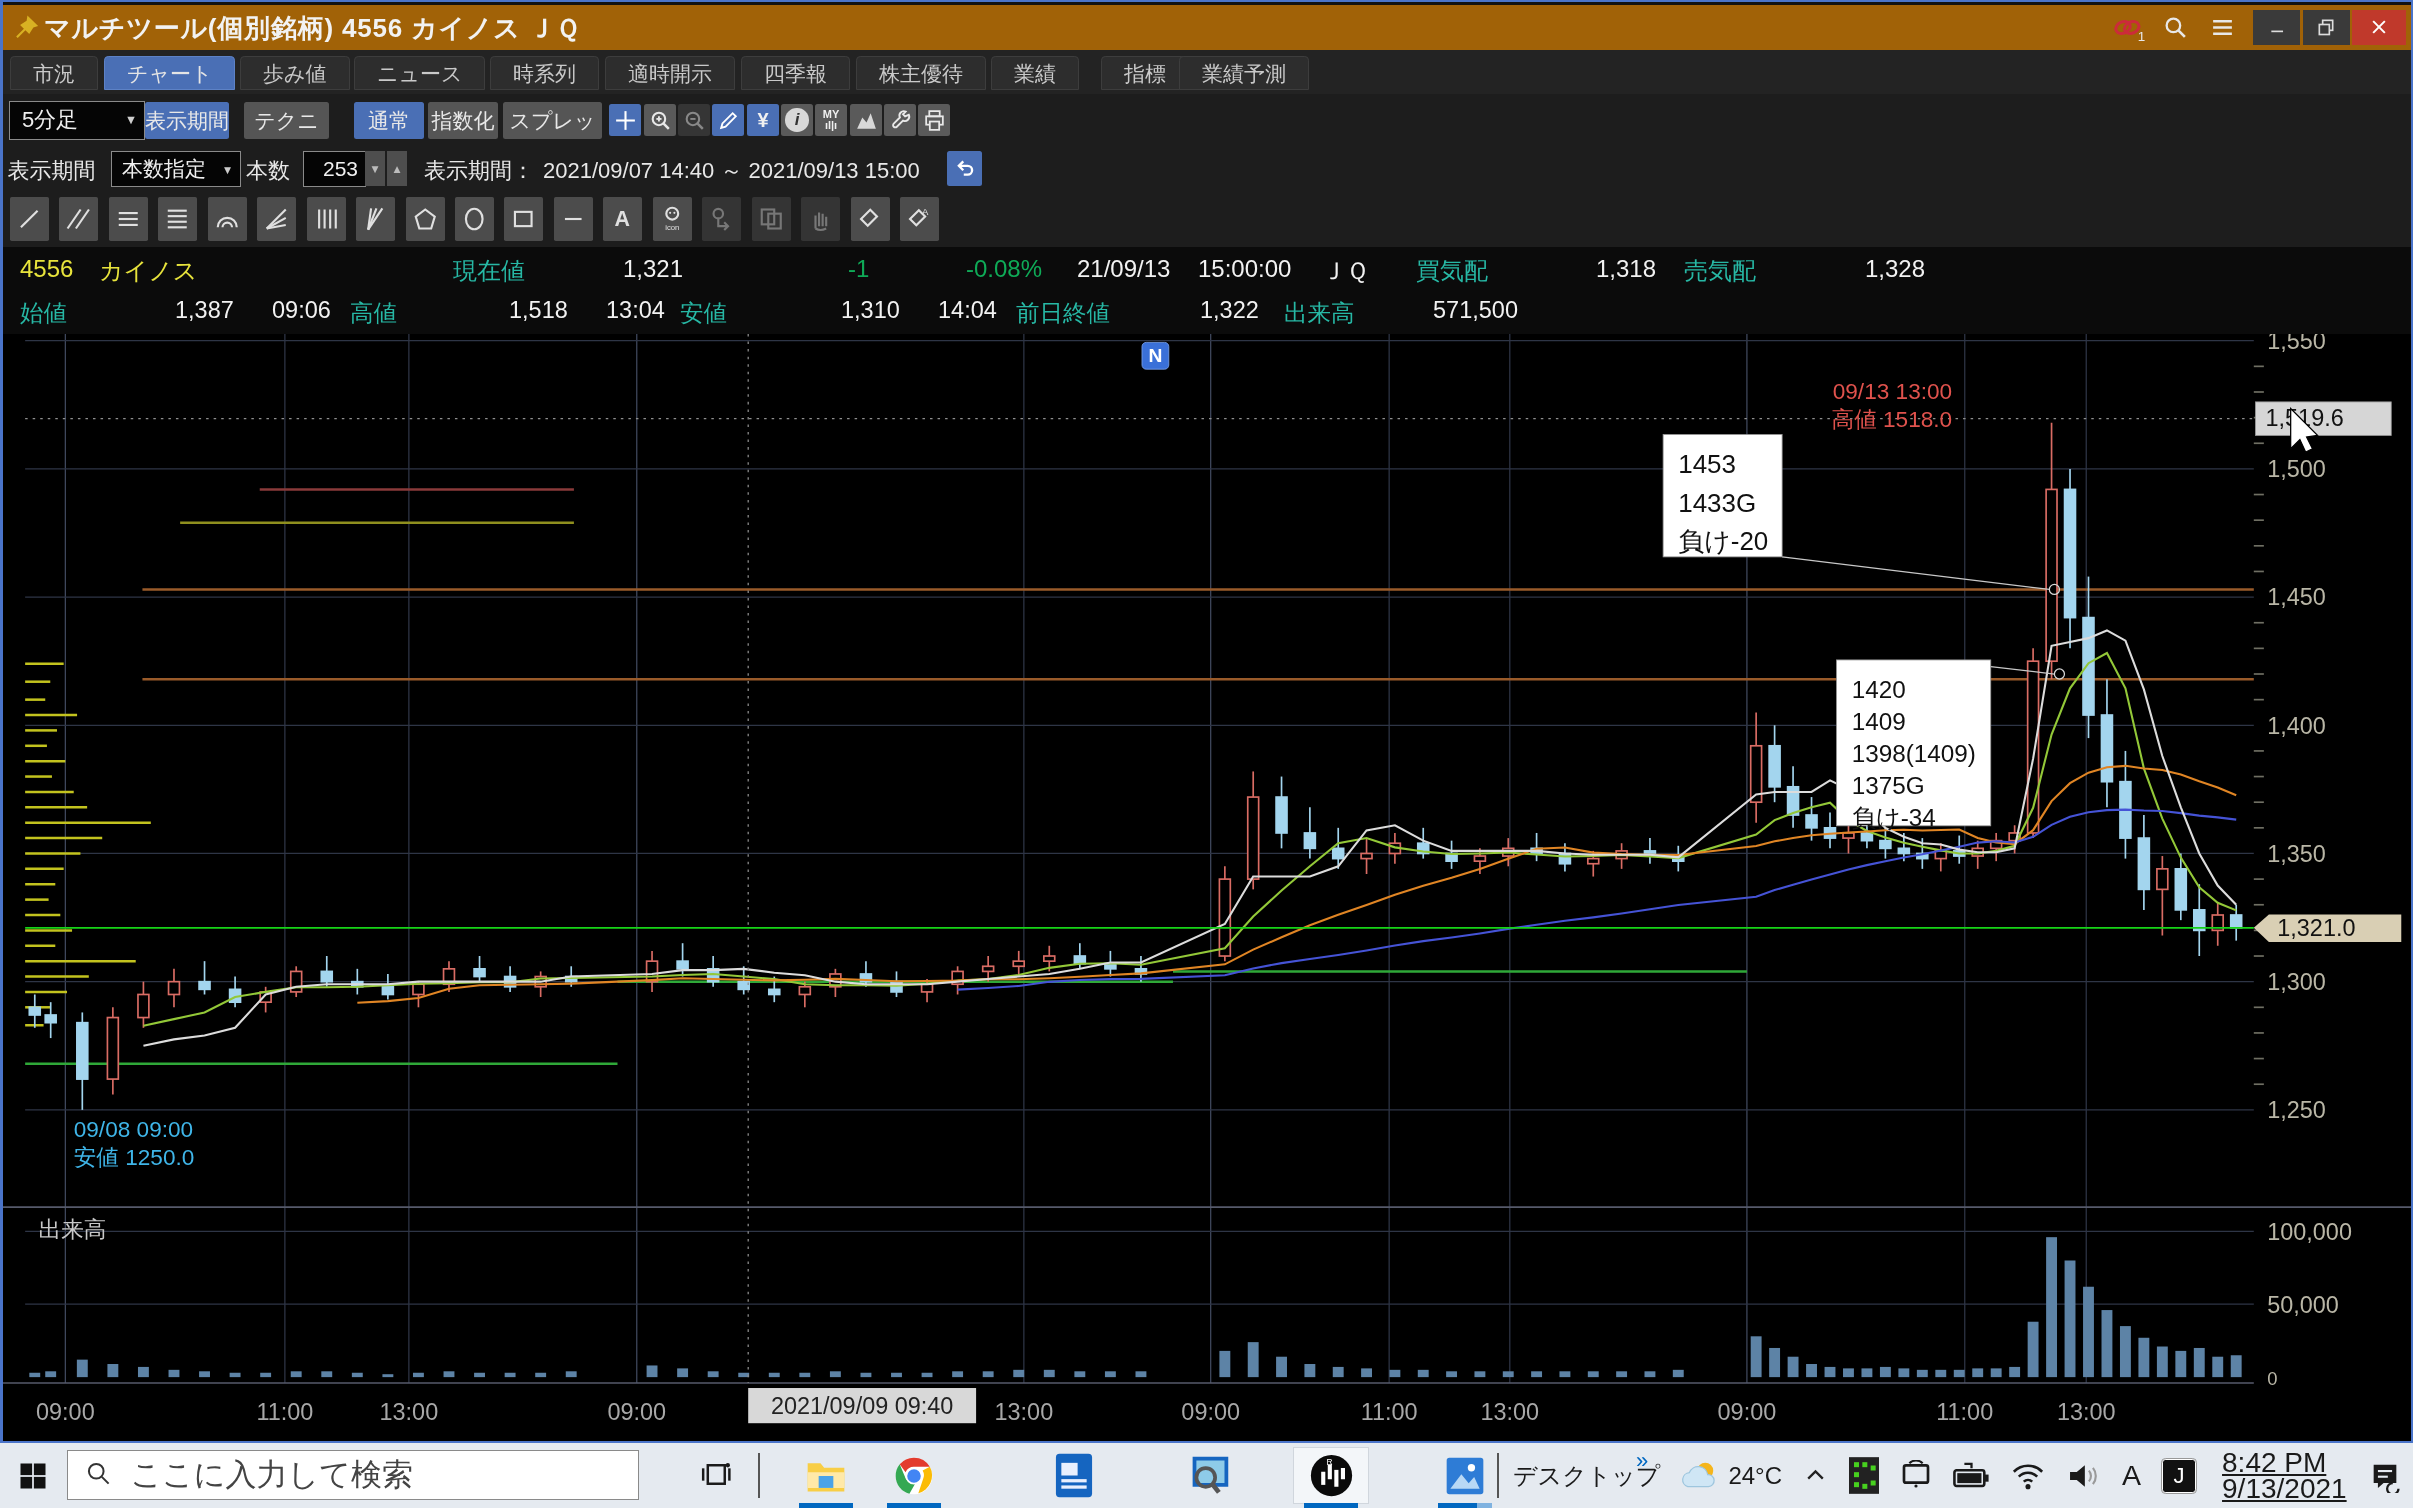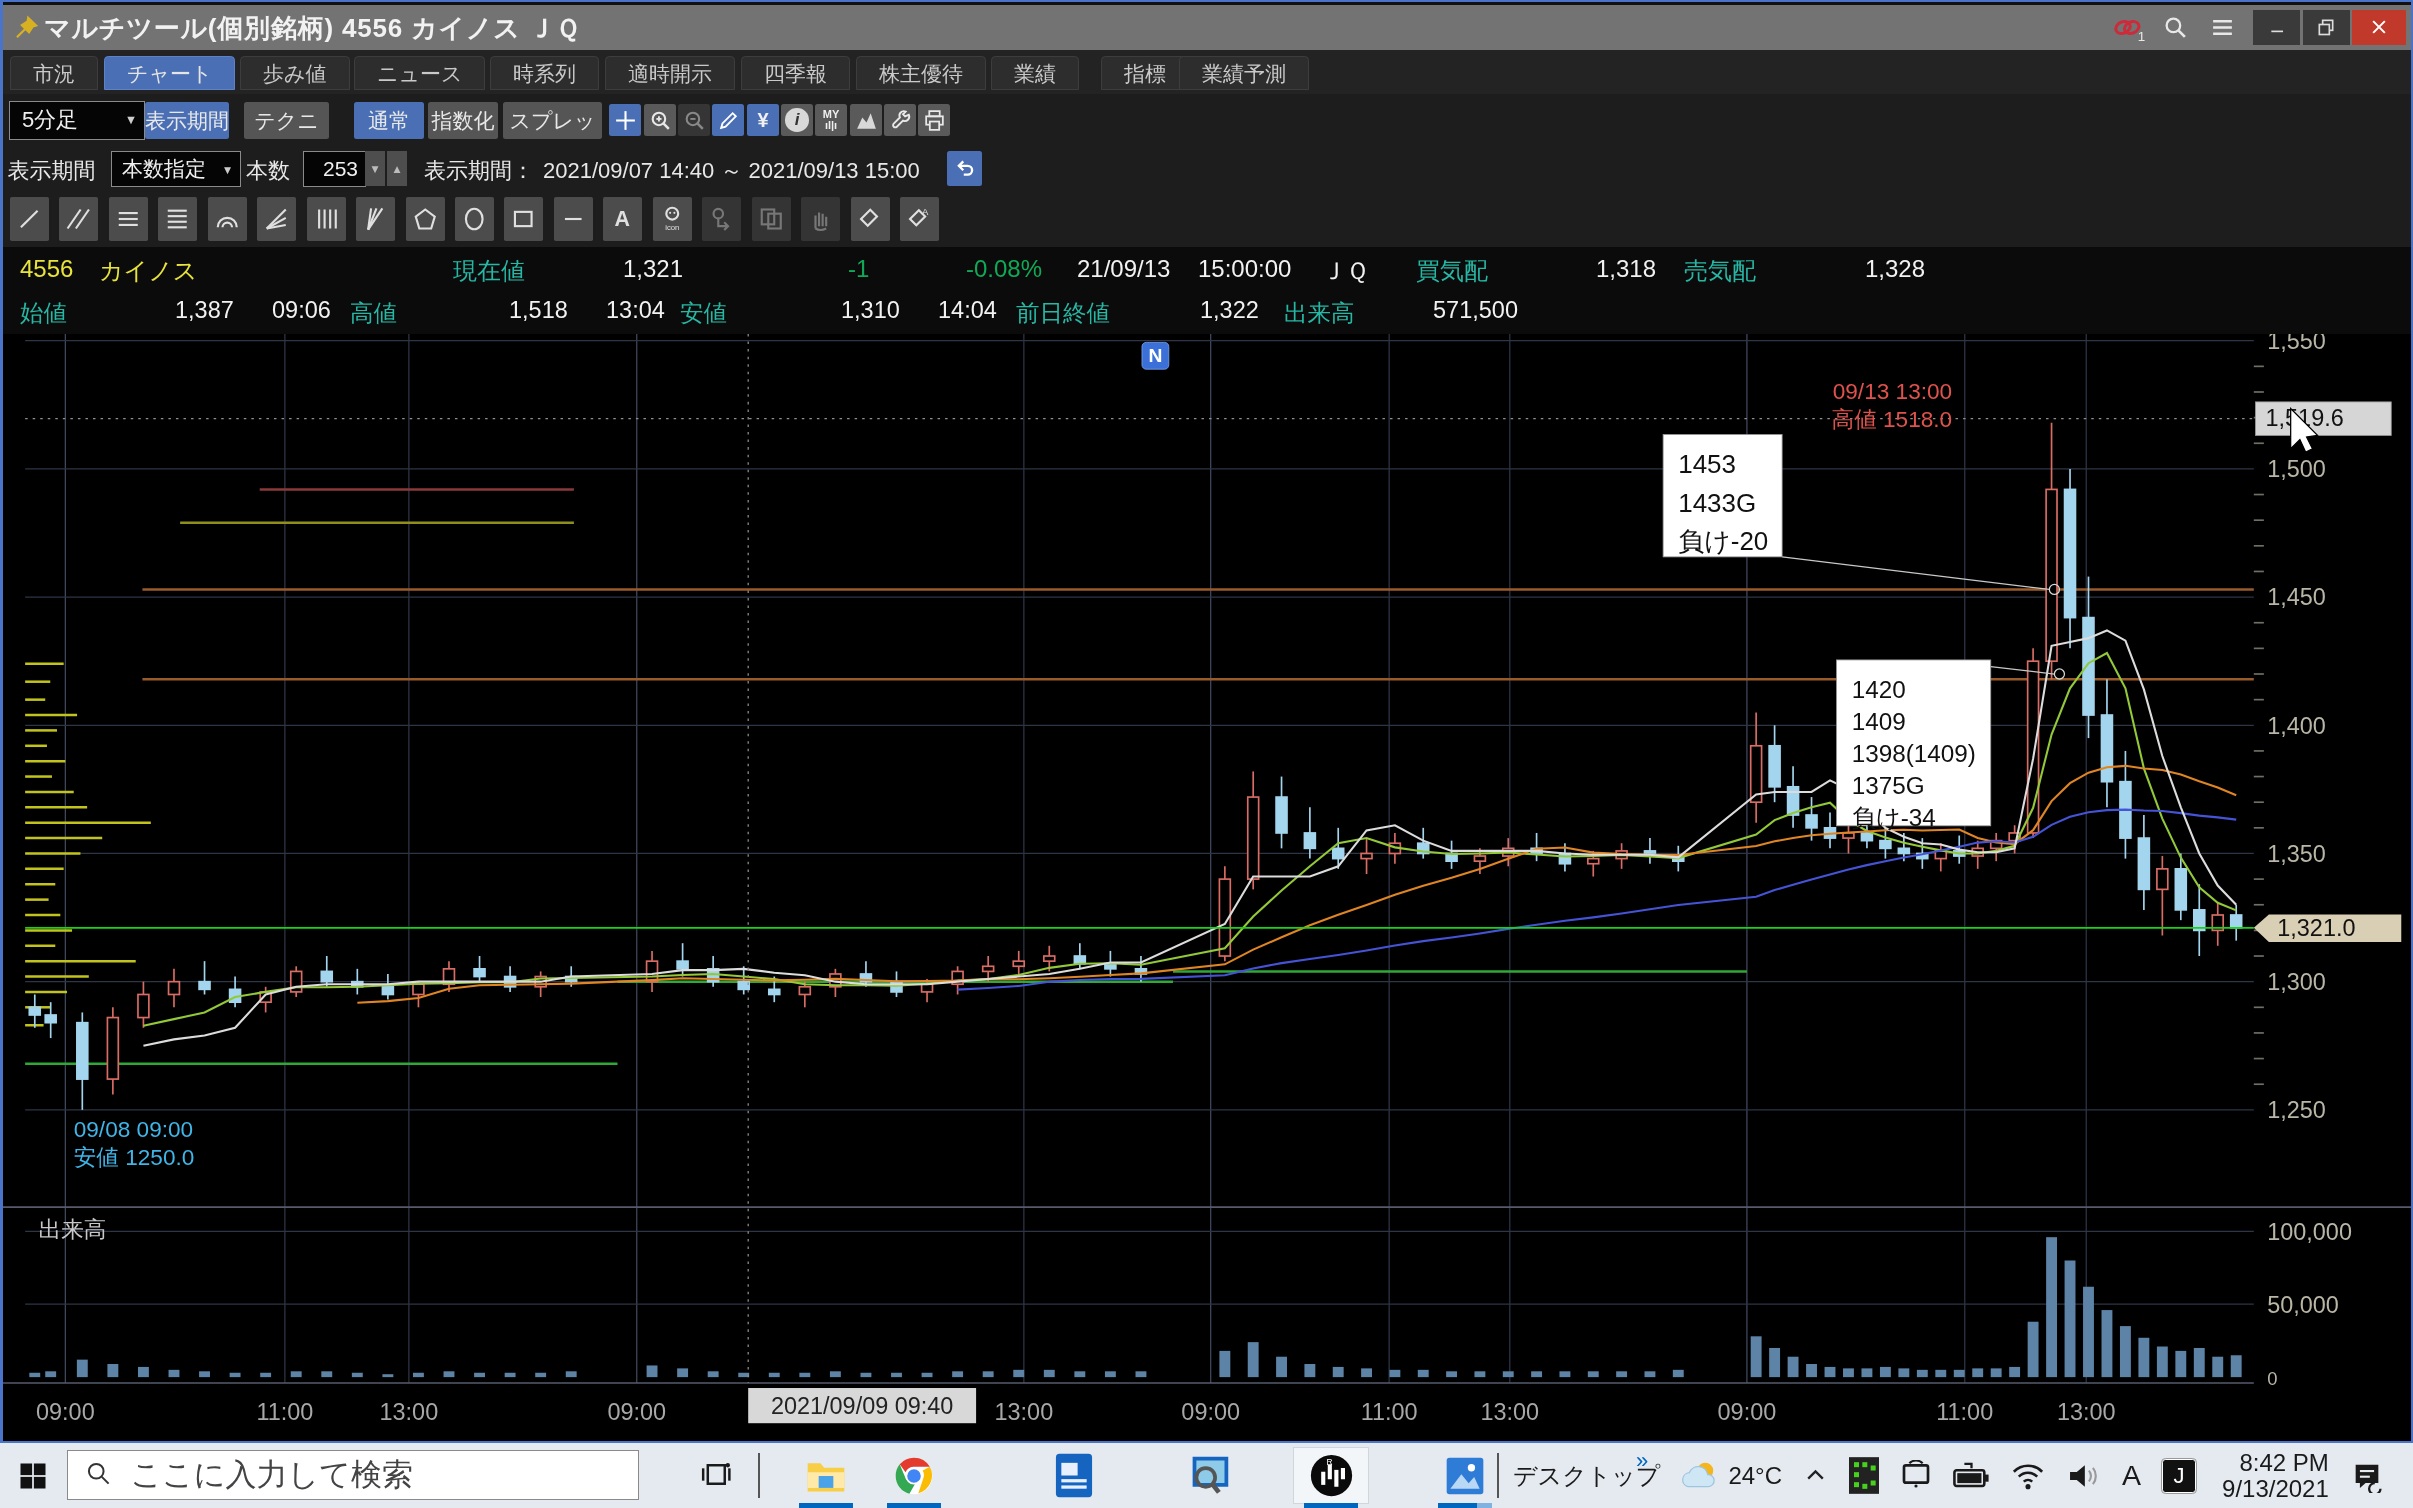--- a/index.html
+++ b/index.html
@@ -3,21 +3,21 @@
 <meta charset="utf-8">
 <style>
   html,body{margin:0;padding:0;background:#000;}
   body{font-family:"Liberation Sans","DejaVu Sans",sans-serif;width:2413px;height:1508px;position:relative;overflow:hidden;}
   .window{position:absolute;left:0;top:0;width:2413px;height:1443px;background:#111;border-top:2.5px solid #4a74c9;}
   .edge{position:absolute;top:0;bottom:0;width:2.5px;background:#4a74c9;z-index:50;}
   .edge.l{left:0}.edge.r{right:0}
   .bottom-border{position:absolute;left:0;top:1441px;width:2413px;height:2.5px;background:#4a74c9;z-index:50;}
 
   
-  .titlebar{position:absolute;left:0;top:2.5px;width:2413px;height:45px;background:#737373;}
+  .titlebar{position:absolute;left:0;top:2.5px;width:2413px;height:45px;background:#a16207;}
   .titlebar .title{position:absolute;left:44px;top:6.7px;font-size:26px;font-weight:bold;color:#f2f2f2;letter-spacing:0.8px;}
   .pin{position:absolute;left:11.7px;top:8.4px;width:28.5px;height:28.5px;}
   .win-controls{position:absolute;right:6.7px;top:3.4px;height:39px;display:flex;align-items:center;}
   .wc{width:37px;height:34px;display:flex;align-items:center;justify-content:center;margin-right:10px;}
   .wc.link{position:relative;}
   .wc.link .sub{position:absolute;right:1.7px;bottom:0;color:#e8e8e8;font-size:13.4px;}
   .sys{width:47px;height:35px;border:none;display:flex;align-items:center;justify-content:center;background:#3a3a3a;margin-left:2.5px;padding:0;}
   .sys.close{background:#c0392b;width:54px;}
 
   
@@ -66,21 +66,21 @@
   .tv{position:absolute;left:697px;top:13.4px;}
   .tbsep{position:absolute;top:10px;width:1.7px;height:45px;background:#555;}
   .appbtn{position:absolute;top:5px;width:74px;height:55px;display:flex;align-items:center;justify-content:center;}
   .appbtn.active{background:#f3f6f9;outline:0.8px solid #d0d6dd;}
   .underline{position:absolute;top:60px;height:5px;background:#0067c0;}
   .underline.lt{background:#7fb2e0;}
   .desk{position:absolute;left:1513px;top:17px;font-size:24px;color:#1a1a1a;}
   .chev2{position:absolute;left:1636px;top:5px;font-size:22px;color:#0067c0;}
   .tray{position:absolute;left:1681px;top:0;height:65px;display:flex;align-items:center;gap:21px;color:#1a1a1a;}
   .tray .txt{font-size:24px;}
-  .clockblk{text-align:right;font-size:24px;line-height:26px;margin-left:5px;}
+  .clockblk{font-size:28px;line-height:26px;margin-left:5px;text-decoration:underline;}
 </style>
 </head>
 <body>
 
 <div class="window">
   <div class="edge l"></div>
   <div class="edge r"></div>
 
   <div class="titlebar">
     <span class="pin">

